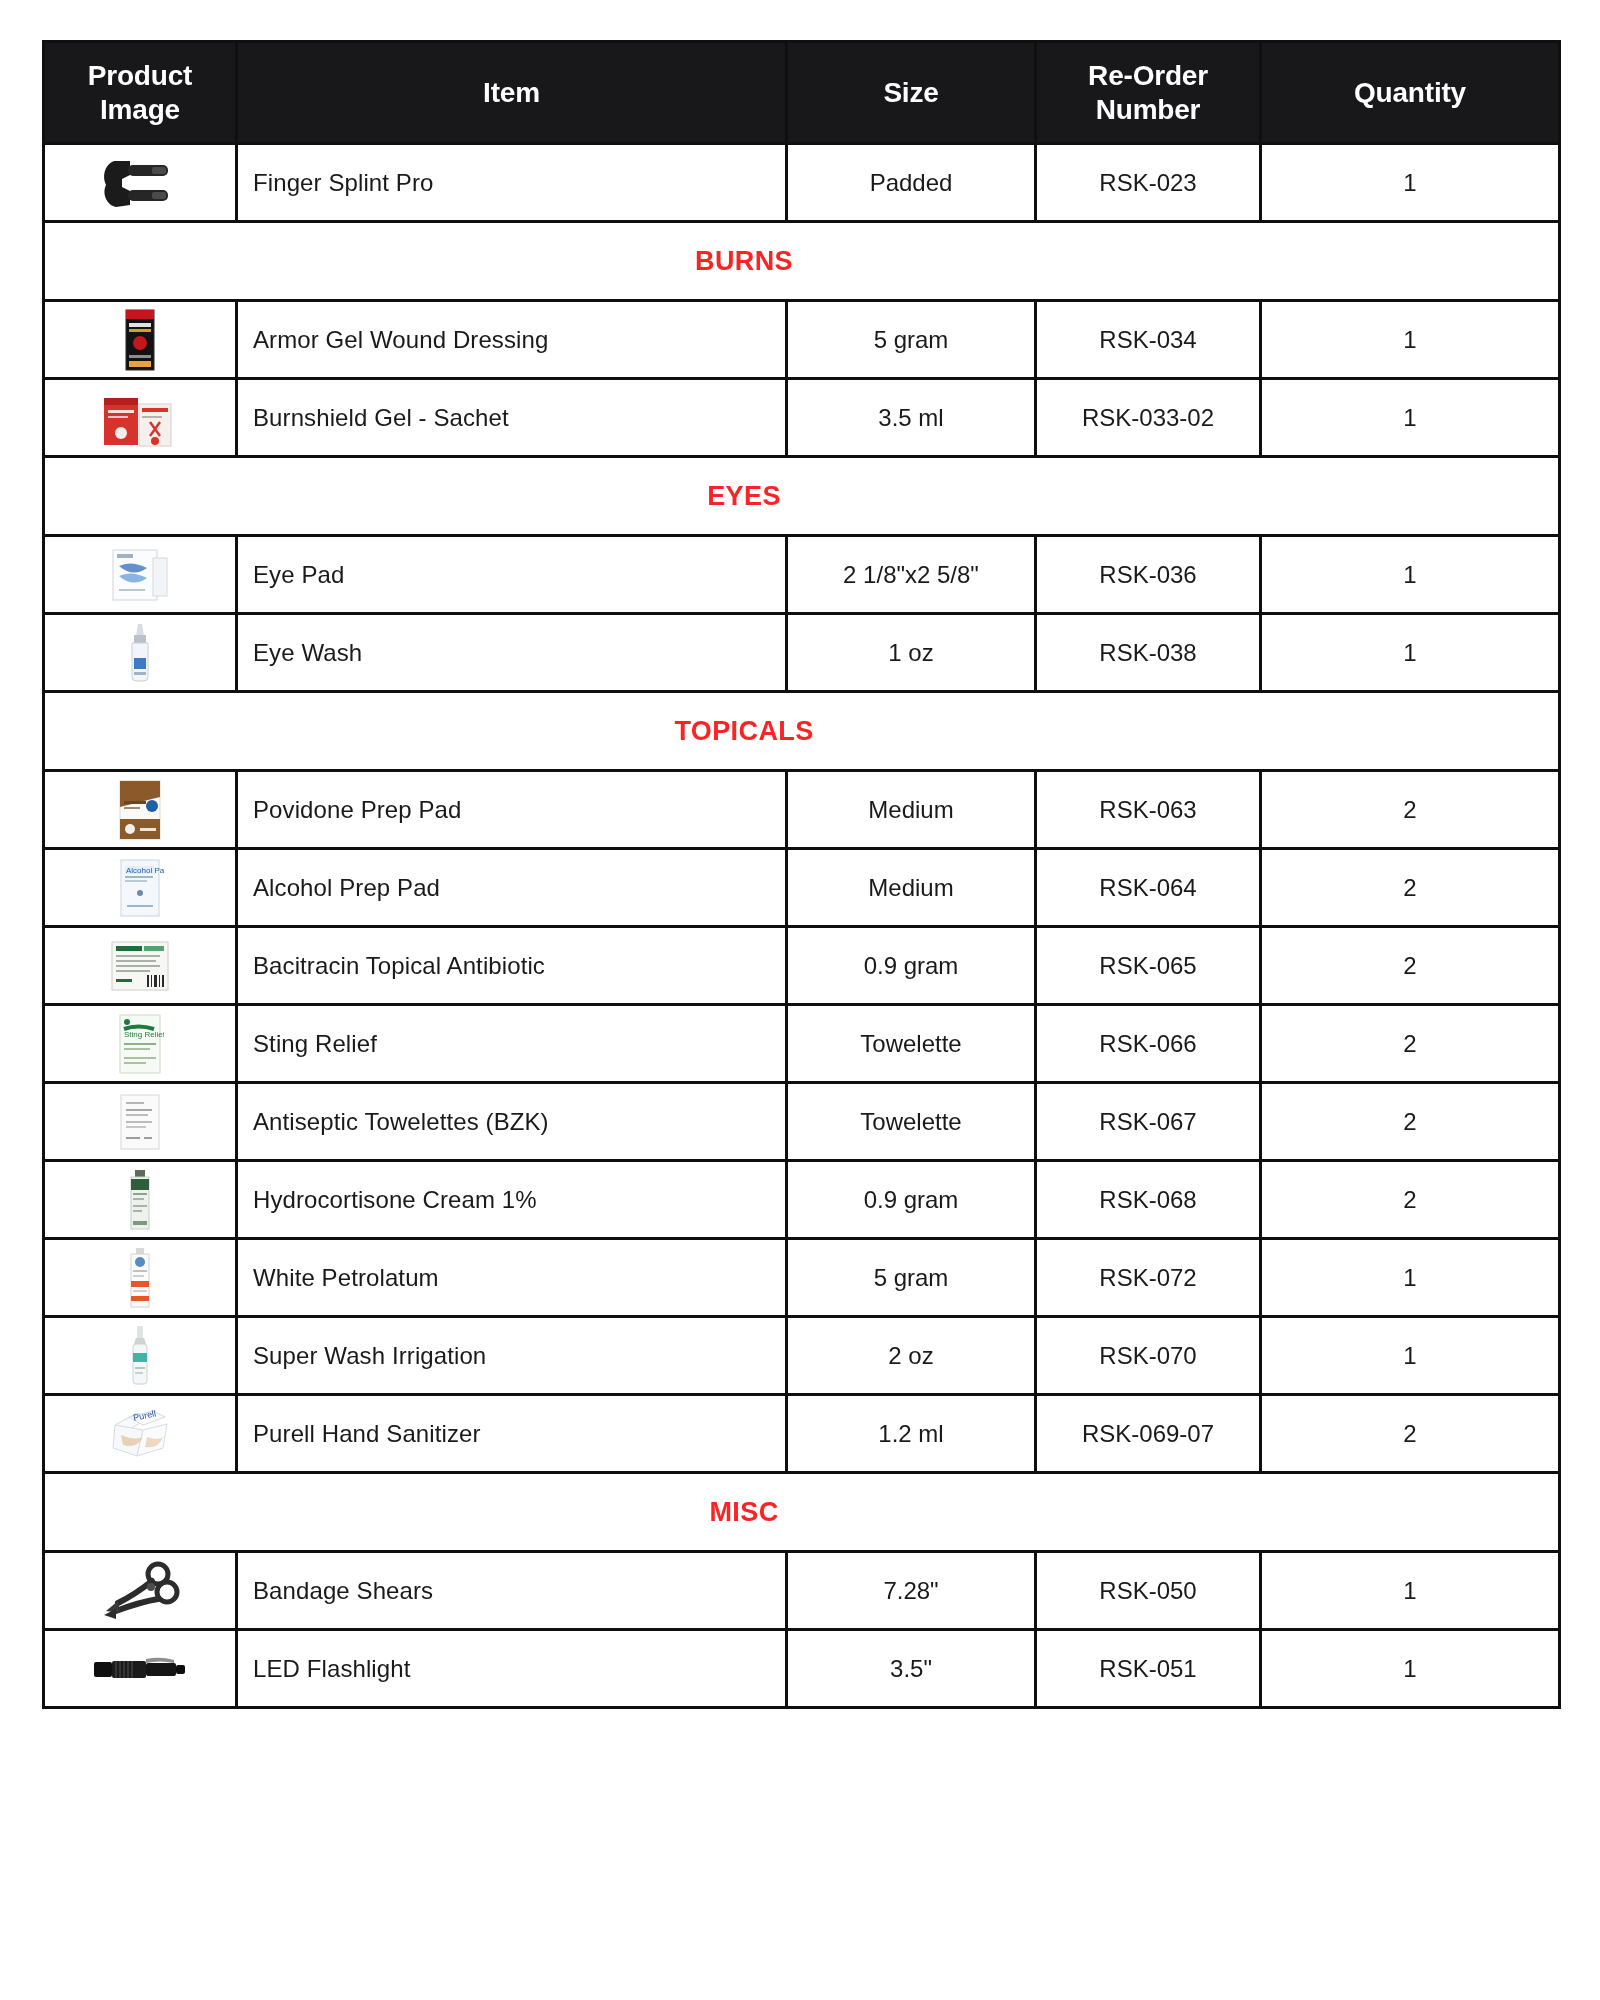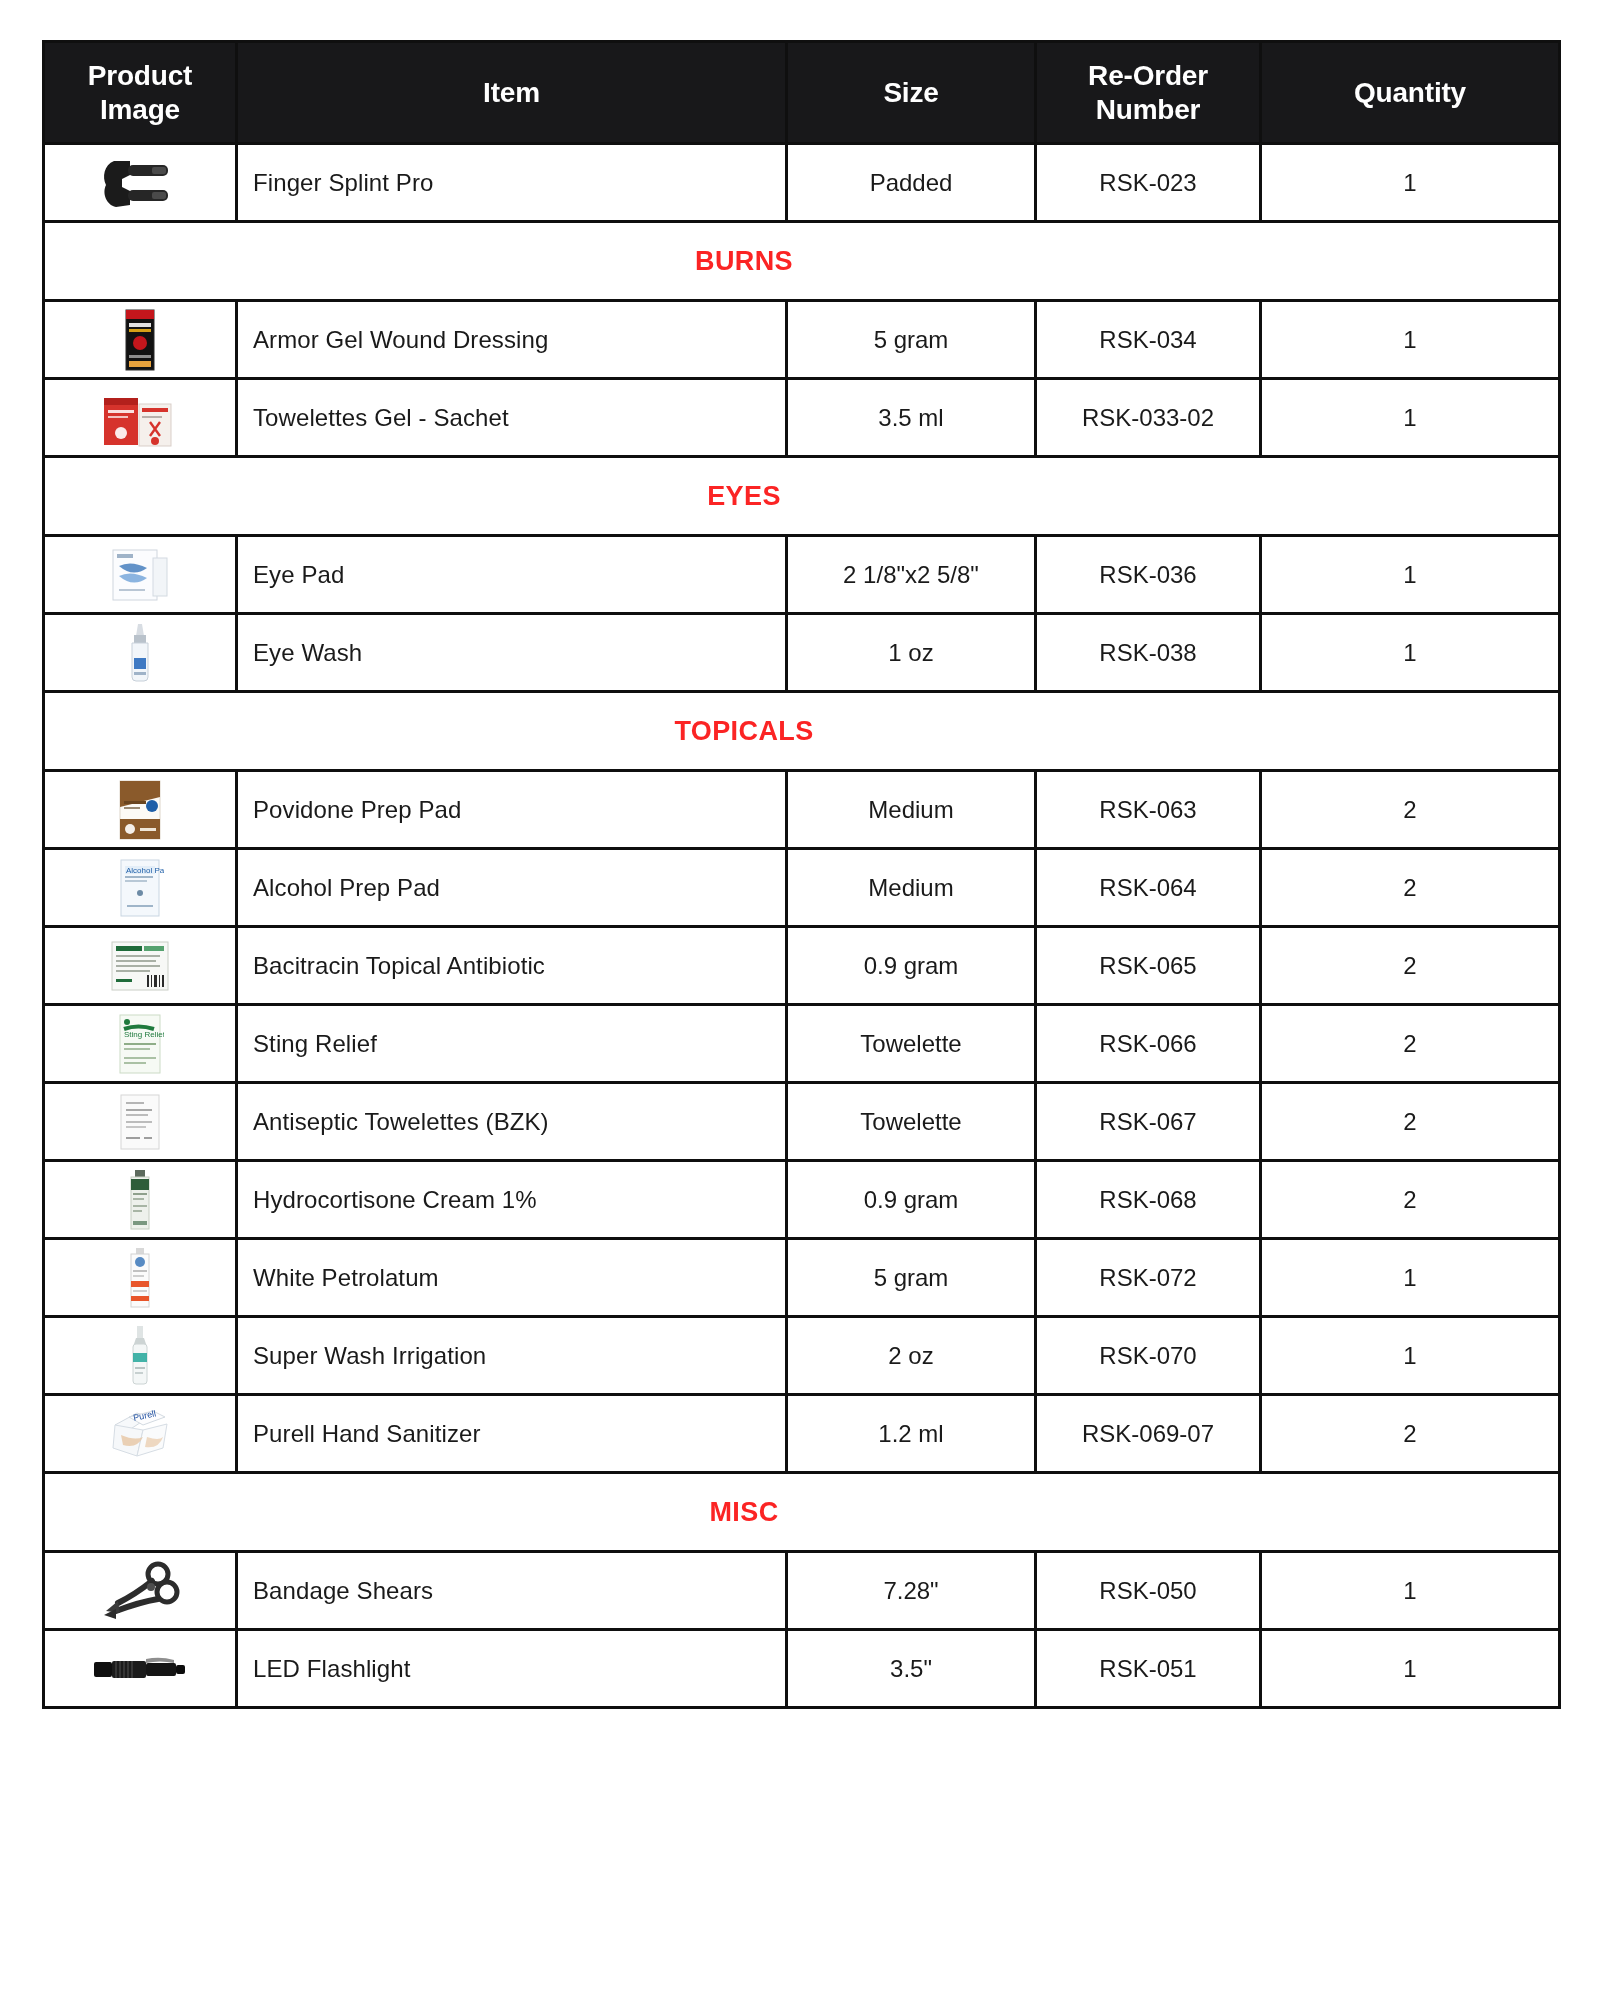--- a/index.html
+++ b/index.html
@@ -164,21 +164,21 @@
       <rect x="3" y="10" width="34" height="7" fill="#b3201c"></rect>
       <rect x="7" y="22" width="26" height="3" fill="#ffffff" opacity=".85"></rect>
       <rect x="7" y="28" width="20" height="2" fill="#ffffff" opacity=".7"></rect>
       <circle cx="20" cy="45" r="6" fill="#ffffff" opacity=".9"></circle>
       <rect x="38" y="16" width="32" height="42" fill="#f5f0ec" stroke="#d9cfc9"></rect>
       <rect x="41" y="20" width="26" height="4" fill="#d6332c"></rect>
       <rect x="41" y="28" width="20" height="2" fill="#b8b0ab"></rect>
       <path d="M49 34 l10 14 M59 34 l-10 14" stroke="#d6332c" stroke-width="2.4" fill="none"></path>
       <circle cx="54" cy="53" r="4" fill="#d6332c"></circle>
     </svg></span></td>
-          <td class="cell-item">Towelettes Gel - Sachet</td>
+          <td class="cell-item">Burnshield Gel - Sachet</td>
           <td class="cell-size">3.5 ml</td>
           <td class="cell-ron">RSK-033-02</td>
           <td class="cell-qty">1</td>
         </tr>
         <tr class="section-row">
           <td colspan="5"><span class="section-label">EYES</span></td>
         </tr>
         <tr class="item-row">
           <td class="cell-img"><span class="thumb"><svg width="62" height="62" viewBox="0 0 62 62">
       <rect x="4" y="6" width="44" height="50" fill="#fbfcfe" stroke="#cfd6de"></rect>

